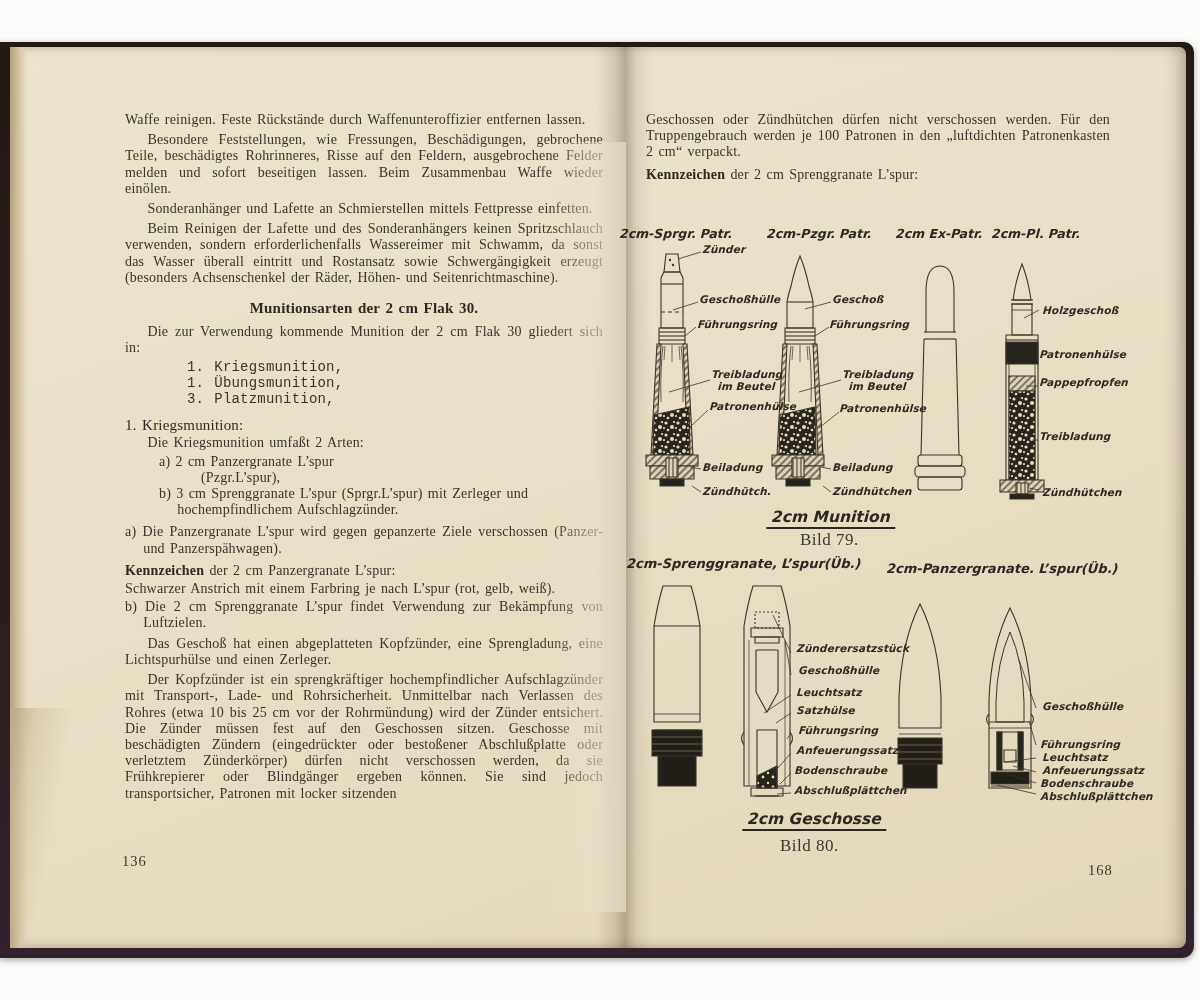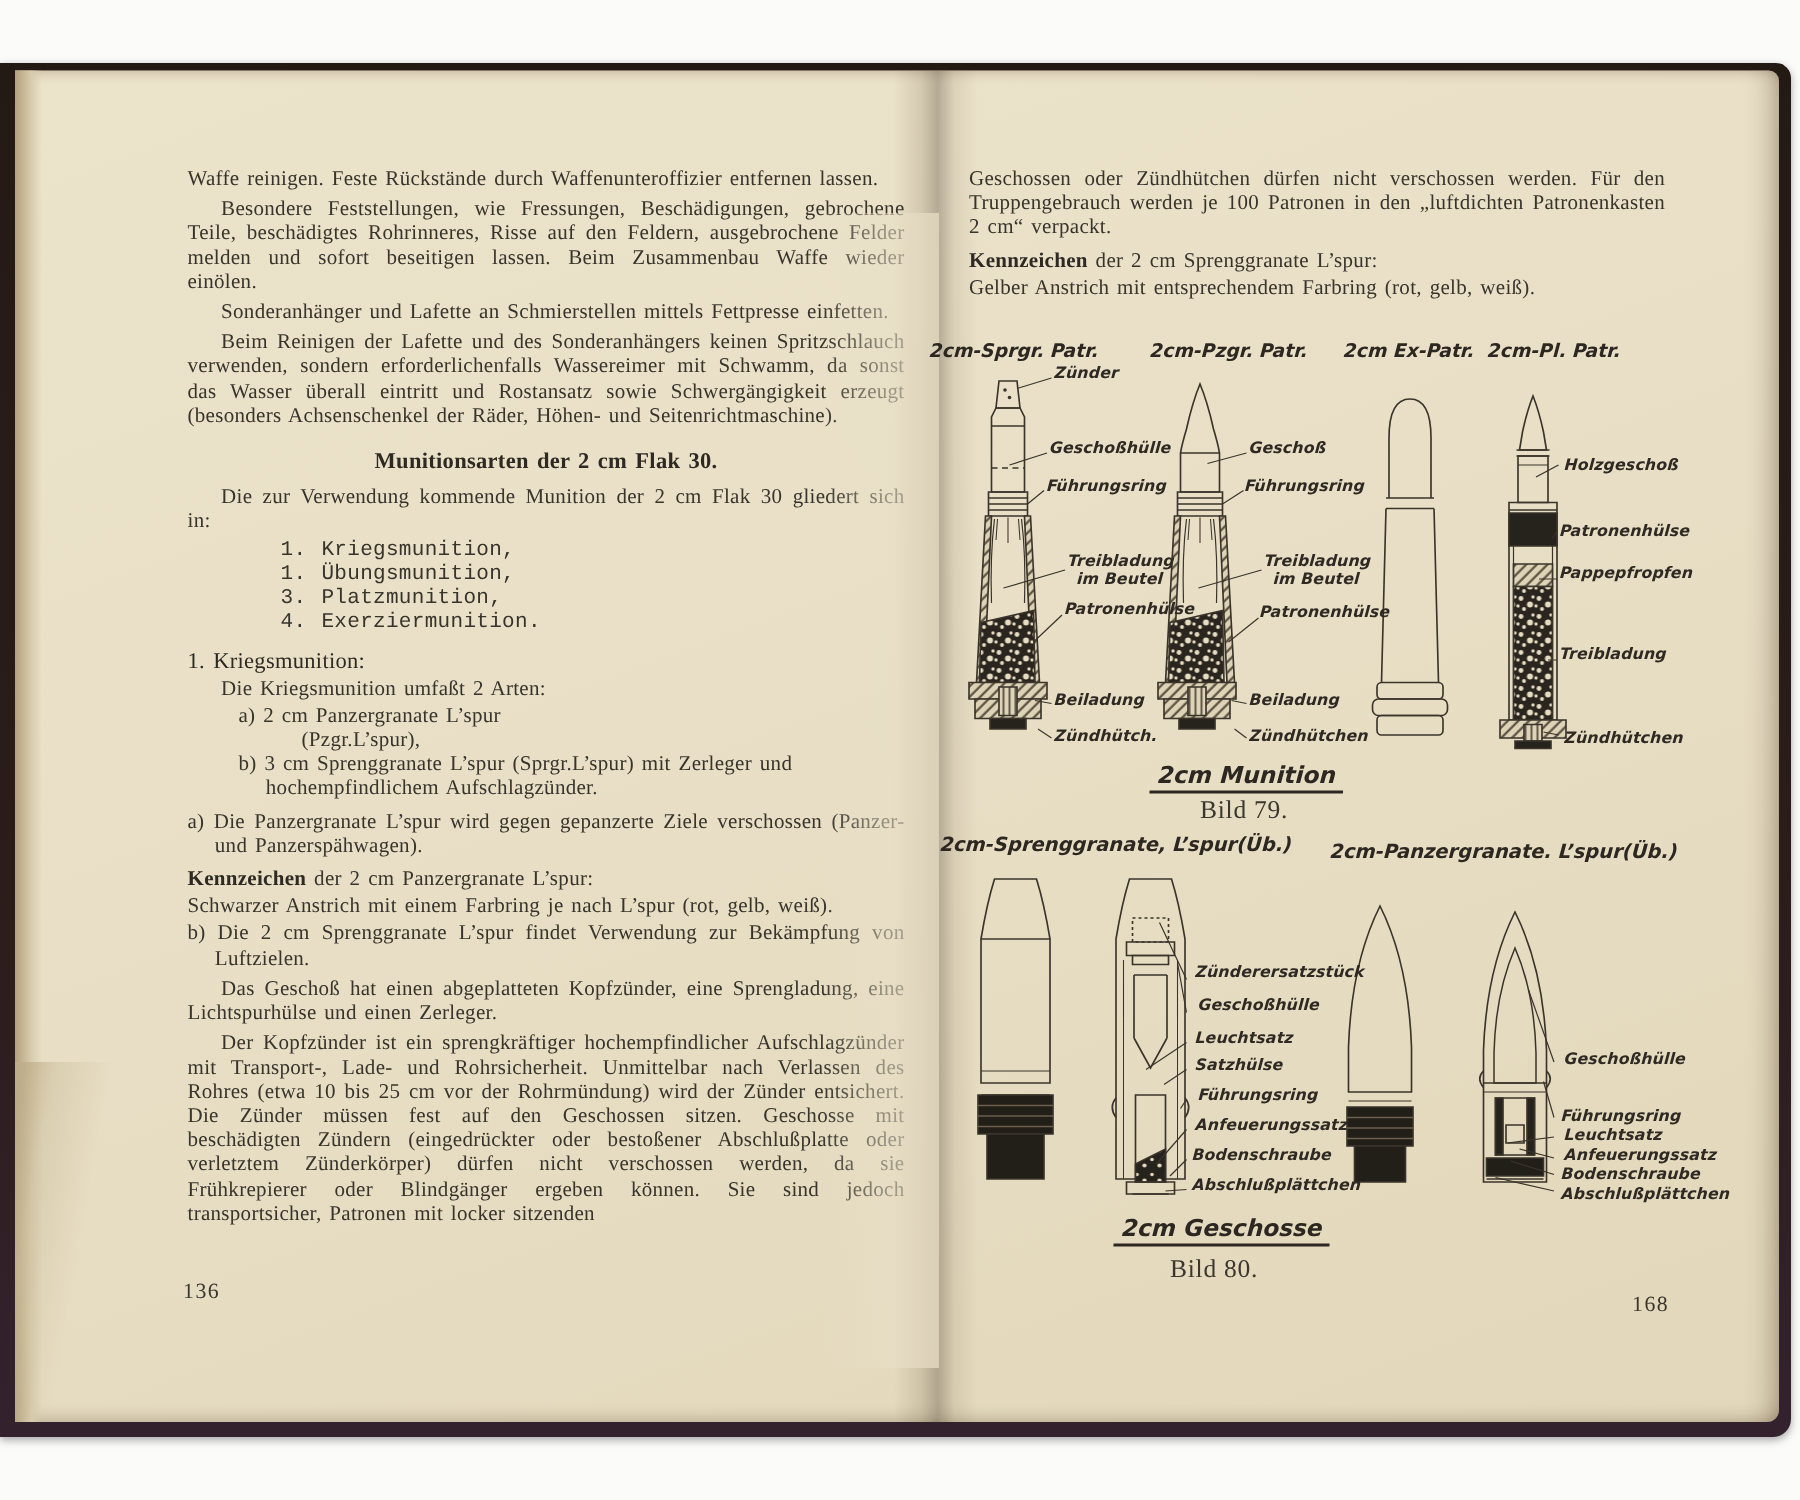--- a/index.html
+++ b/index.html
@@ -62,21 +62,20 @@
       <p class="par">Waffe reinigen. Feste Rückstände durch Waffenunteroffizier entfernen lassen.</p>
       <p class="par ind mt4">Besondere Feststellungen, wie Fressungen, Beschädigungen, gebrochene Teile, beschädigtes Rohrinneres, Risse auf den Feldern, ausgebrochene Felder melden und sofort beseitigen lassen. Beim Zusammenbau Waffe wieder einölen.</p>
       <p class="par ind mt4">Sonderanhänger und Lafette an Schmierstellen mittels Fettpresse einfetten.</p>
       <p class="par ind mt4">Beim Reinigen der Lafette und des Sonderanhängers keinen Spritzschlauch verwenden, sondern erforderlichenfalls Wassereimer mit Schwamm, da sonst das Wasser überall eintritt und Rostansatz sowie Schwergängigkeit erzeugt (besonders Achsenschenkel der Räder, Höhen- und Seitenrichtmaschine).</p>
       <p class="heading">Munitionsarten der 2 cm Flak 30.</p>
       <p class="par ind">Die zur Verwendung kommende Munition der 2 cm Flak 30 gliedert sich in:</p>
       <div class="mun-list">
         <div>1. Kriegsmunition,</div>
         <div>1. Übungsmunition,</div>
         <div>3. Platzmunition,</div>
-        <div>4. Exerziermunition.</div>
       </div>
       <p class="subheading">1. Kriegsmunition:</p>
       <p class="par ind mt2">Die Kriegsmunition umfaßt 2 Arten:</p>
       <div class="ab-list">
         <div>a) 2 cm Panzergranate L’spur</div>
         <div class="ab-l2">(Pzgr.L’spur),</div>
         <div class="hang">b) 3 cm Sprenggranate L’spur (Sprgr.L’spur) mit Zerleger und hochempfindlichem Aufschlagzünder.</div>
       </div>
       <p class="par hang mt6">a) Die Panzergranate L’spur wird gegen gepanzerte Ziele verschossen (Panzer- und Panzerspähwagen).</p>
       <p class="par mt6"><span class="bold">Kennzeichen</span><span> der 2 cm Panzergranate L’spur:</span></p>
@@ -84,21 +83,20 @@
       <p class="par hang mt2">b) Die 2 cm Sprenggranate L’spur findet Verwendung zur Bekämpfung von Luftzielen.</p>
       <p class="par ind mt4">Das Geschoß hat einen abgeplatteten Kopfzünder, eine Sprengladung, eine Lichtspurhülse und einen Zerleger.</p>
       <p class="par ind mt4">Der Kopfzünder ist ein sprengkräftiger hochempfindlicher Aufschlagzünder mit Transport-, Lade- und Rohrsicherheit. Unmittelbar nach Verlassen des Rohres (etwa 10 bis 25 cm vor der Rohrmündung) wird der Zünder entsichert. Die Zünder müssen fest auf den Geschossen sitzen. Geschosse mit beschädigten Zündern (eingedrückter oder bestoßener Abschlußplatte oder verletztem Zünderkörper) dürfen nicht verschossen werden, da sie Frühkrepierer oder Blindgänger ergeben können. Sie sind jedoch transportsicher, Patronen mit locker sitzenden</p>
     </div>
     <div class="fade-overlay"></div>
     <div class="pagenum" style="left:112px;top:806px;">136</div>
 
     <div class="textcol right-col">
       <p class="par">Geschossen oder Zündhütchen dürfen nicht verschossen werden. Für den Truppengebrauch werden je 100 Patronen in den „luftdichten Patronenkasten 2 cm“ verpackt.</p>
       <p class="par mt6"><span class="bold">Kennzeichen</span><span> der 2 cm Sprenggranate L’spur:</span></p>
-      <p class="par mt2">Gelber Anstrich mit entsprechendem Farbring (rot, gelb, weiß).</p>
     </div>
     <div class="pagenum" style="left:1078px;top:815px;">168</div>
 
     <div class="figure fig79" style="left:605px;top:175px;">
       <span class="fig-h" style="left:5px;top:4px;">2cm-Sprgr. Patr.</span>
       <span class="fig-h" style="left:152px;top:4px;">2cm-Pzgr. Patr.</span>
       <span class="fig-h" style="left:281px;top:4px;">2cm Ex-Patr.</span>
       <span class="fig-h" style="left:377px;top:4px;">2cm-Pl. Patr.</span>
 
       <svg style="top:18px;" width="505" height="265" viewBox="0 0 505 265">

